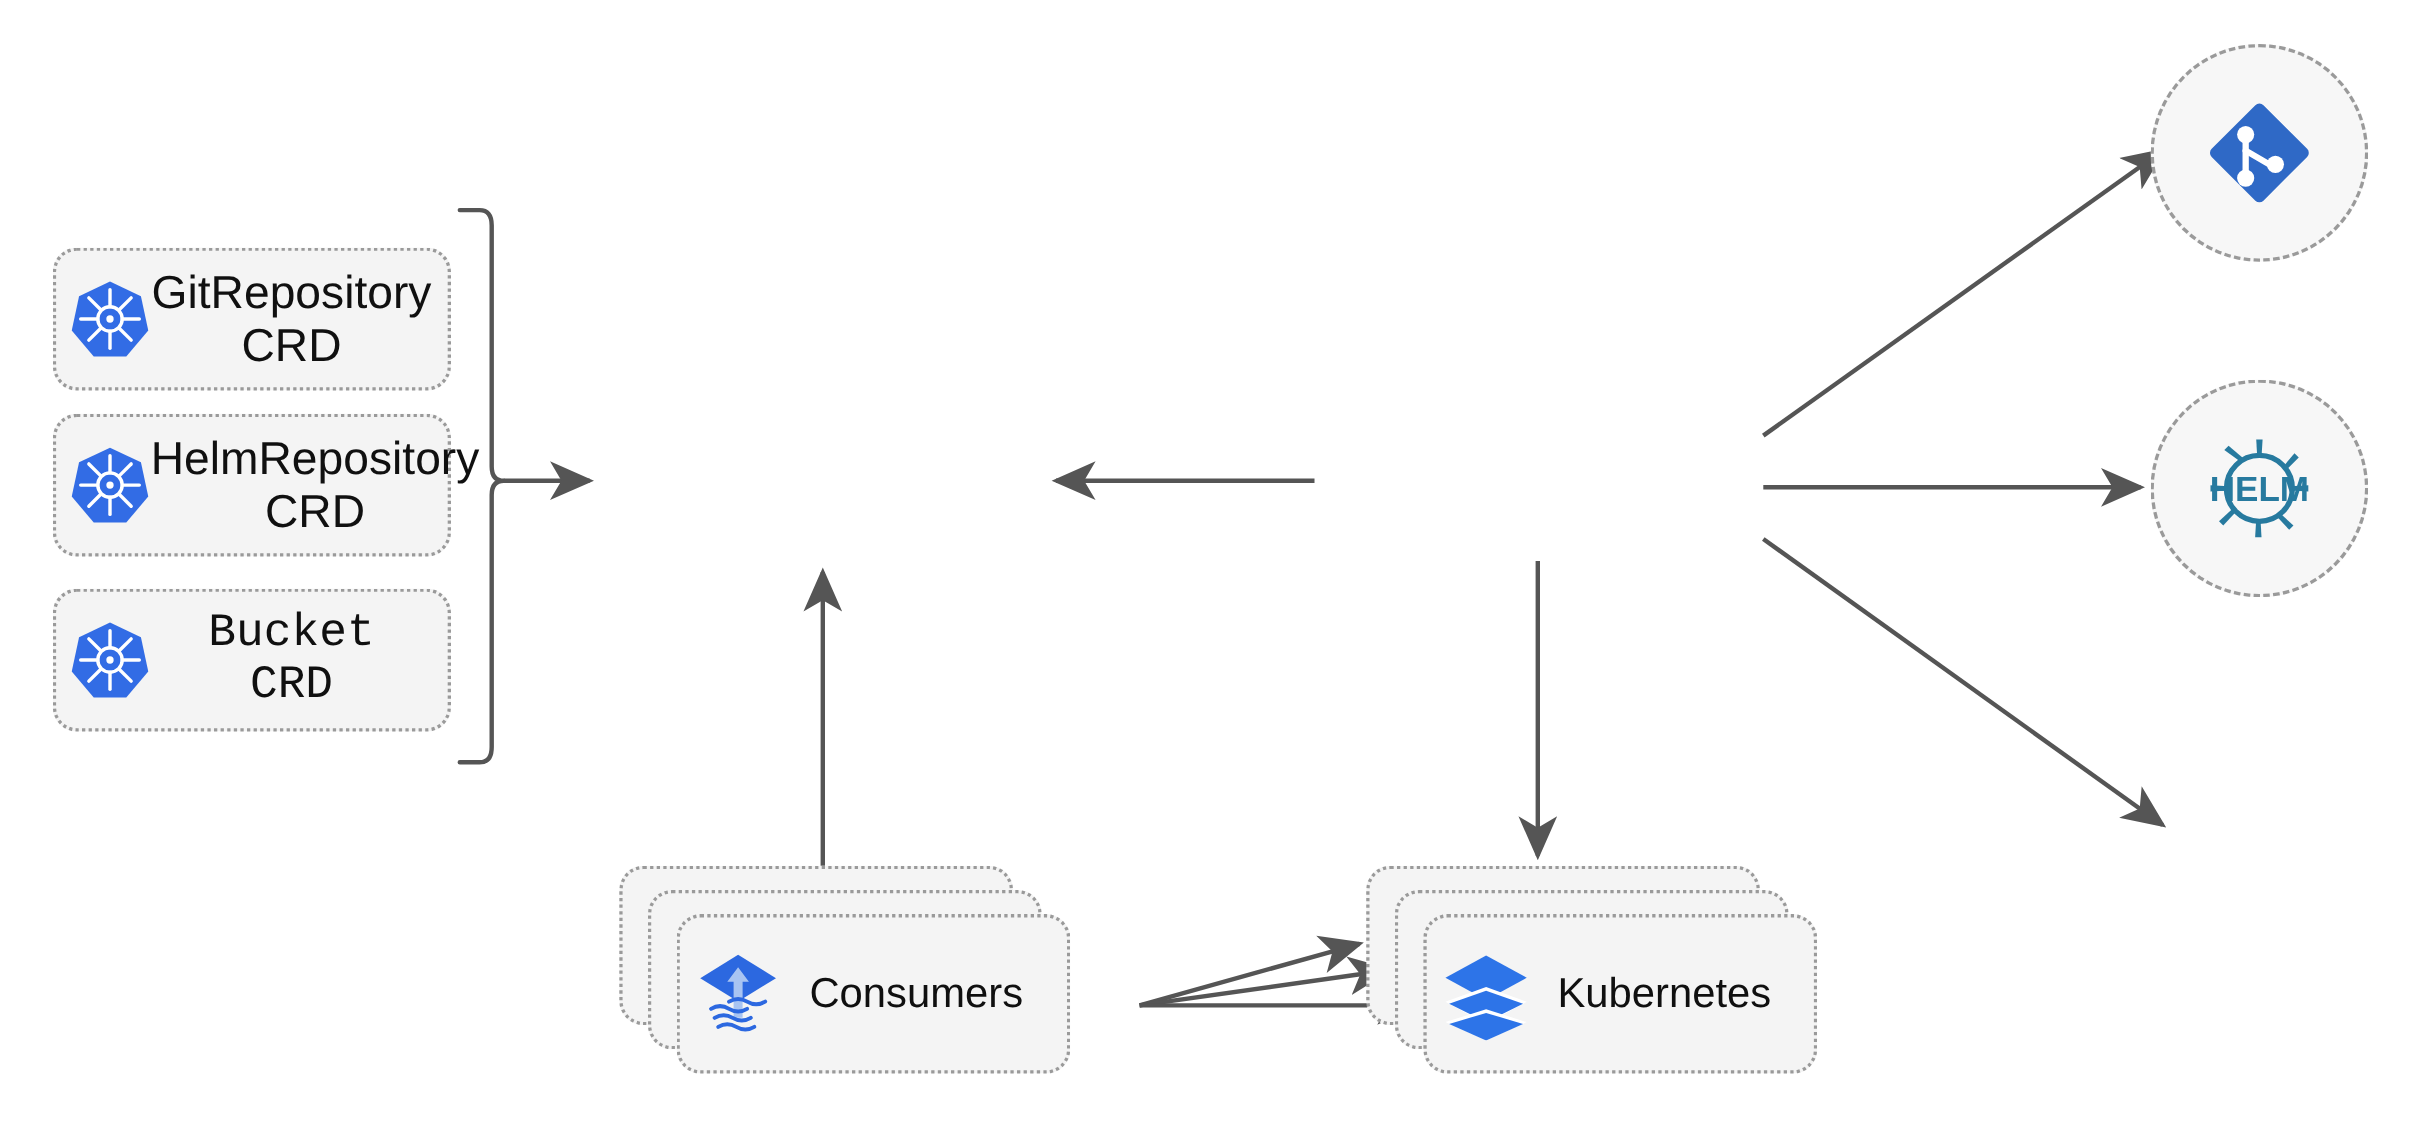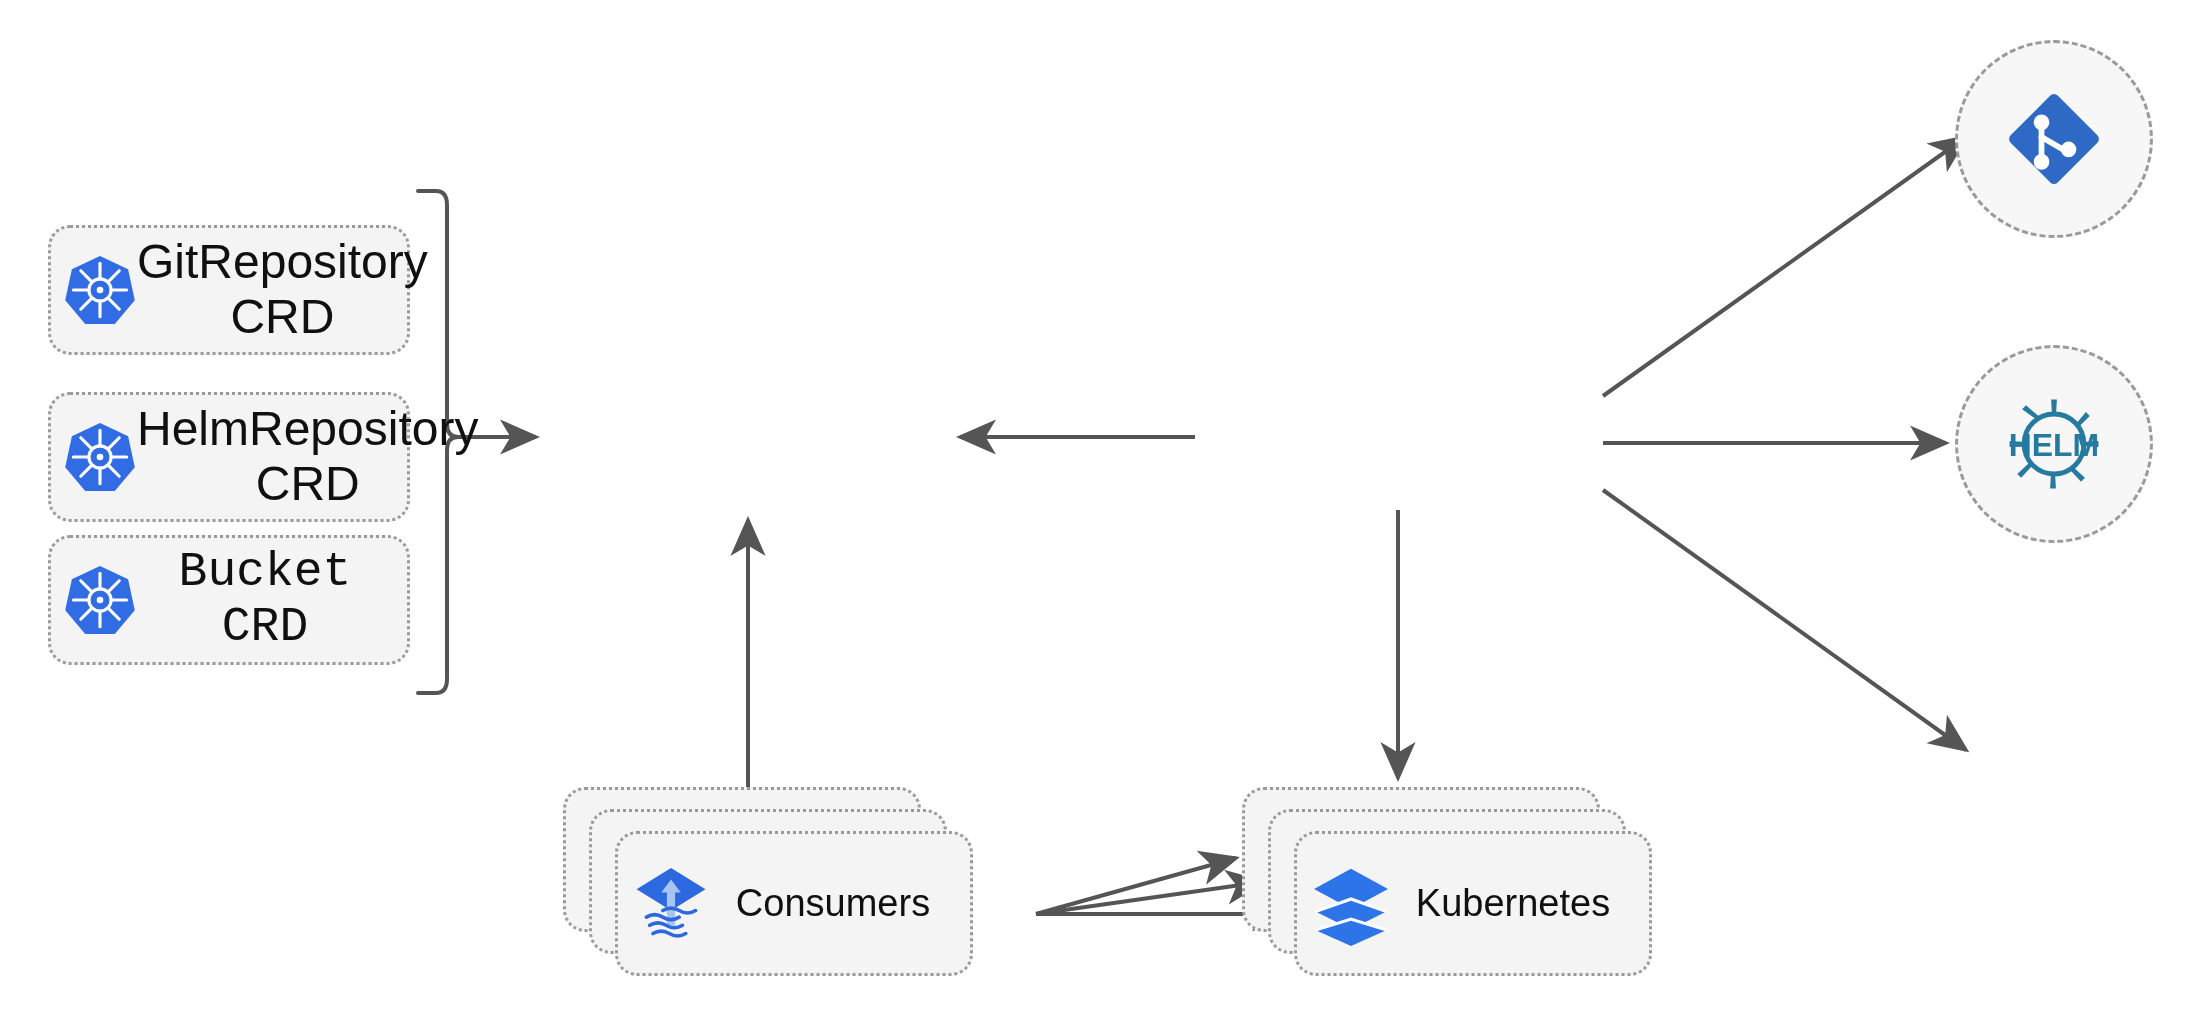--- a/index.html
+++ b/index.html
@@ -51,23 +51,23 @@
     justify-content: center;
   }
 
   
   .crd {
     width: 362px;
     height: 130px;
     left: 48px;
     padding: 0 14px 0 12px;
   }
-  .crd .label { font-size: 48px; }
+  .crd .label { font-size: 42px; }
   .crd-0 { top: 225px; }
-  .crd-1 { top: 392px; }
+  .crd-1 { top: 376px; }
   .crd-2 { top: 535px; font-family: Liberation Mono, monospace; }
 
   
   #kube-api {
     left: 545px;
     top: 365px;
     width: 405px;
     height: 145px;
     padding: 0 18px 0 14px;
   }

